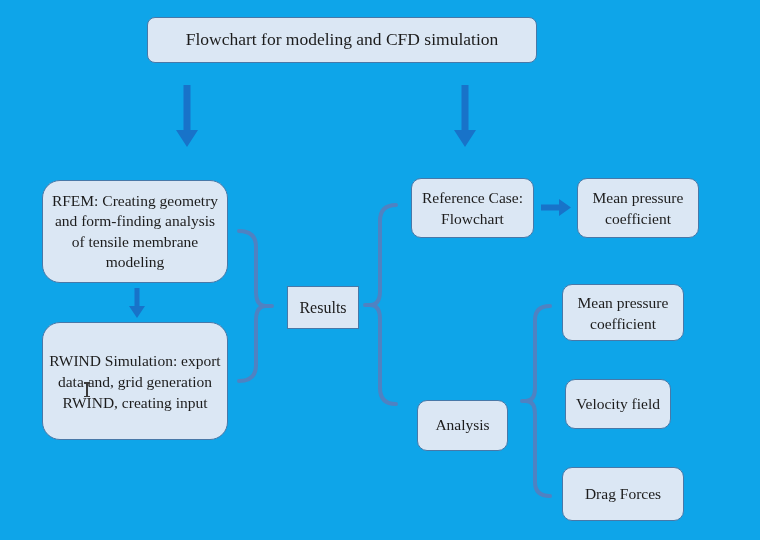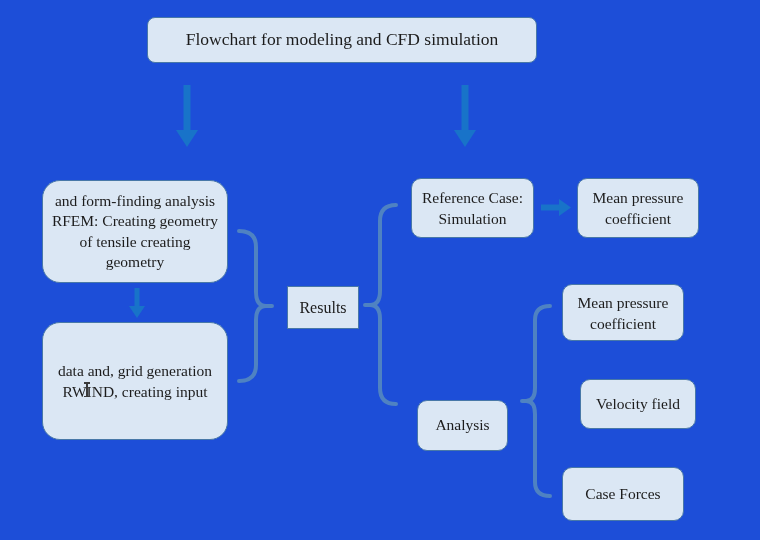--- a/index.html
+++ b/index.html
@@ -1,35 +1,35 @@
 <!DOCTYPE html>
 <html><head>
 <meta charset="utf-8">
 <style>
   html,body{margin:0;padding:0;background:#ffffff;}
   .canvas{
-    position:relative;width:760px;height:540px;background:#1d4ed8;
+    position:relative;width:760px;height:540px;background:#0ea5e9;
     font-family:"Liberation Serif","DejaVu Serif",serif;
     color:#1c1c1c;overflow:hidden;
   }
   .box{
     position:absolute;box-sizing:border-box;
     background:#dbe7f4;border:1.7px solid #4878a8;
     display:flex;flex-direction:column;align-items:center;justify-content:center;
     text-align:center;line-height:1.32;
   }
   .title-box{left:147px;top:17px;width:390px;height:46px;border-radius:8px;font-size:17.5px;}
   .rfem-box{left:42px;top:180px;width:186px;height:103px;border-radius:18px;font-size:15.5px;line-height:20.5px;}
   .rwind-box{left:42px;top:322px;width:186px;height:118px;border-radius:18px;font-size:15.5px;line-height:21px;}
   .results-box{left:287px;top:286px;width:72px;height:43px;border-radius:0;font-size:16px;}
   .reference-box{left:411px;top:178px;width:123px;height:60px;border-radius:10px;font-size:15.5px;line-height:21px;text-align:right;}
   .mpc-top-box{left:577px;top:178px;width:122px;height:60px;border-radius:10px;font-size:15.5px;line-height:21px;}
   .mpc-mid-box{left:562px;top:284px;width:122px;height:57px;border-radius:10px;font-size:15.5px;line-height:21px;}
   .analysis-box{left:417px;top:378px;width:91px;height:51px;border-radius:10px;font-size:15.5px;margin-top:22px;}
-  .velocity-box{left:580px;top:379px;width:116px;height:50px;border-radius:10px;font-size:15.5px;}
+  .velocity-box{left:565px;top:379px;width:106px;height:50px;border-radius:10px;font-size:15.5px;}
   .drag-box{left:562px;top:467px;width:122px;height:54px;border-radius:10px;font-size:15.5px;}
   .icon{position:absolute;display:block;}
   .arrow-fill{fill:#1873c9;}
   .brace-stroke{fill:none;stroke:#4f82c2;stroke-width:4;stroke-linecap:round;stroke-linejoin:round;}
   .text-cursor{
     position:absolute;left:86px;top:382px;width:1.5px;height:15px;background:#3a3a3a;
   }
   .text-cursor::before,.text-cursor::after{
     content:"";position:absolute;left:-2px;width:5.5px;height:1.5px;background:#3a3a3a;
   }
@@ -46,52 +46,53 @@
   </div>
 
   <svg class="icon" style="left:176px;top:85px" width="22" height="62" viewBox="0 0 22 62">
     <polygon class="arrow-fill" points="7.5,0 14.5,0 14.5,45 22,45 11,62 0,45 7.5,45"></polygon>
   </svg>
   <svg class="icon" style="left:454px;top:85px" width="22" height="62" viewBox="0 0 22 62">
     <polygon class="arrow-fill" points="7.5,0 14.5,0 14.5,45 22,45 11,62 0,45 7.5,45"></polygon>
   </svg>
 
   <div class="box rfem-box">
+    <div>RFEM: Creating geometry</div>
     <div>and form-finding analysis</div>
-    <div>RFEM: Creating geometry</div>
-    <div>of tensile creating</div>
-    <div>geometry</div>
+    <div>of tensile membrane</div>
+    <div>modeling</div>
   </div>
 
   <svg class="icon" style="left:129px;top:288px" width="16" height="30" viewBox="0 0 16 30">
     <polygon class="arrow-fill" points="5.5,0 10.5,0 10.5,18 16,18 8,30 0,18 5.5,18"></polygon>
   </svg>
 
   <div class="box rwind-box">
+    <div>RWIND Simulation: export</div>
     <div>data and, grid generation</div>
     <div>RWIND, creating input</div>
   </div>
 
   <div class="text-cursor"></div>
 
   <svg class="icon" style="left:235px;top:228px" width="40" height="156" viewBox="0 0 40 156">
     <path class="brace-stroke" d="M 4,3 Q 21,3 21,19 L 21,64 Q 21,78 31,78 L 37,78 L 31,78 Q 21,78 21,92 L 21,137 Q 21,153 4,153"></path>
   </svg>
 
   <div class="box results-box">
     <div>Results</div>
   </div>
 
   <svg class="icon" style="left:363px;top:202px" width="37" height="205" viewBox="0 0 37 205">
     <path class="brace-stroke" d="M 33,3 Q 17,3 17,19 L 17,89 Q 17,103 7,103 L 2,103 L 7,103 Q 17,103 17,117 L 17,186 Q 17,202 33,202"></path>
   </svg>
 
   <div class="box reference-box">
     <div>Reference Case:</div>
-    <div>Simulation</div>
+    <div>Flowchart</div>
   </div>
 
   <svg class="icon" style="left:541px;top:199px" width="30" height="17" viewBox="0 0 30 17">
     <polygon class="arrow-fill" points="0,5.5 18,5.5 18,0 30,8.5 18,17 18,11.5 0,11.5"></polygon>
   </svg>
 
   <div class="box mpc-top-box">
     <div>Mean pressure</div>
     <div>coefficient</div>
   </div>
@@ -107,16 +108,16 @@
   <div class="box mpc-mid-box">
     <div>Mean pressure</div>
     <div>coefficient</div>
   </div>
 
   <div class="box velocity-box">
     <div>Velocity field</div>
   </div>
 
   <div class="box drag-box">
-    <div>Case Forces</div>
+    <div>Drag Forces</div>
   </div>
 
 </div>
 
 </body></html>

